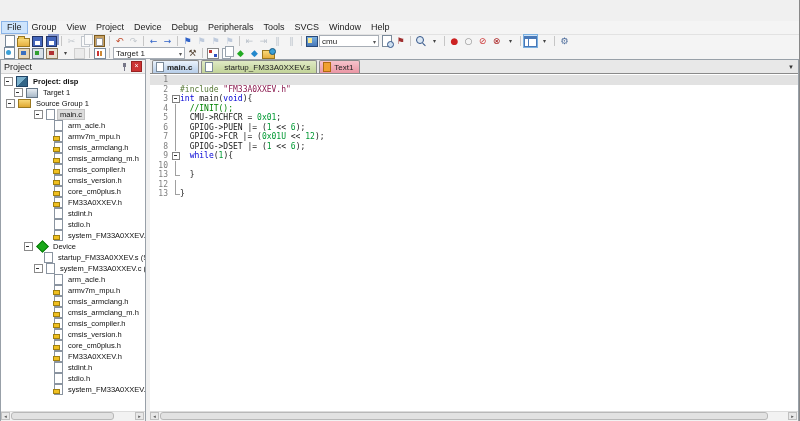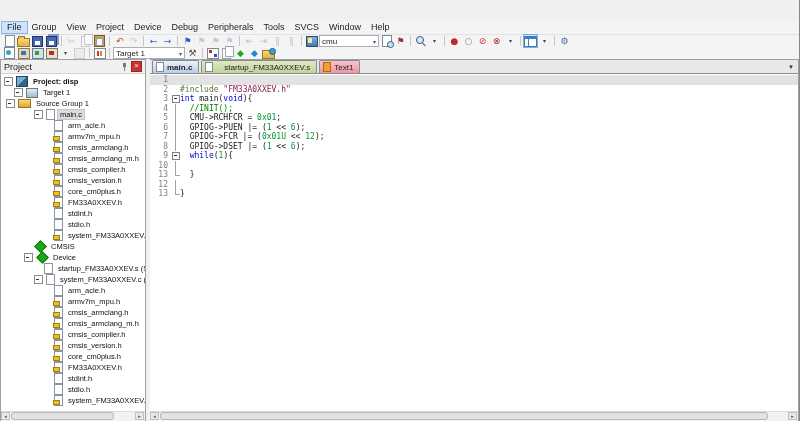--- a/index.html
+++ b/index.html
@@ -337,25 +337,20 @@
             <span class="ebox empty"></span>
             <span class="tic tic-file"></span>
             <span class="tlabel">stdio.h</span>
           </div>
           <div class="trow" style="padding-left: 43px;">
             <span class="ebox empty"></span>
             <span class="tic tic-fileh"></span>
             <span class="tlabel">system_FM33A0XXEV.h</span>
           </div>
           <div class="trow" style="padding-left: 23px;">
-            <span class="ebox empty"></span>
-            <span class="tic tic-comp"></span>
-            <span class="tlabel">CMSIS</span>
-          </div>
-          <div class="trow" style="padding-left: 23px;">
             <span class="ebox"></span>
             <span class="tic tic-comp"></span>
             <span class="tlabel">Device</span>
           </div>
           <div class="trow" style="padding-left: 33px;">
             <span class="ebox empty"></span>
             <span class="tic tic-file"></span>
             <span class="tlabel">startup_FM33A0XXEV.s (Startup)</span>
           </div>
           <div class="trow" style="padding-left: 33px;">

